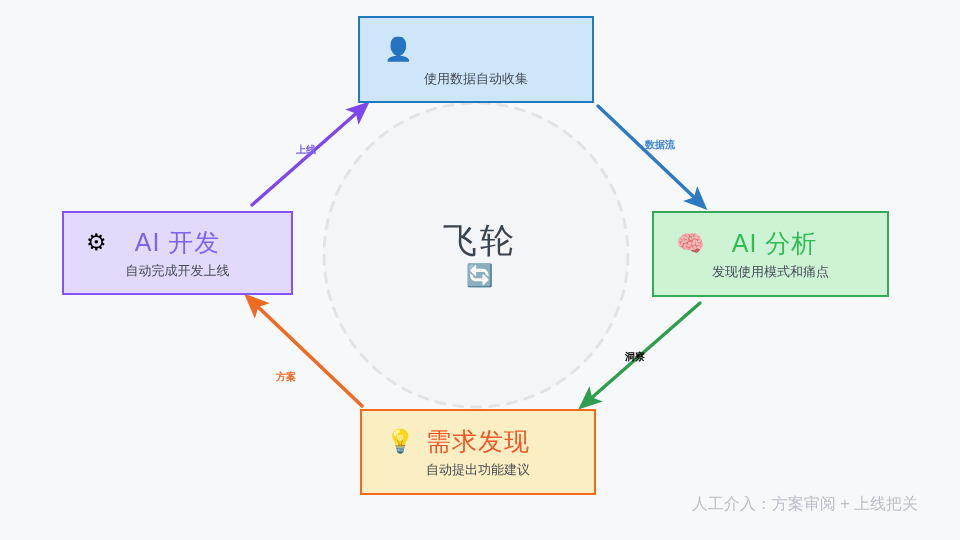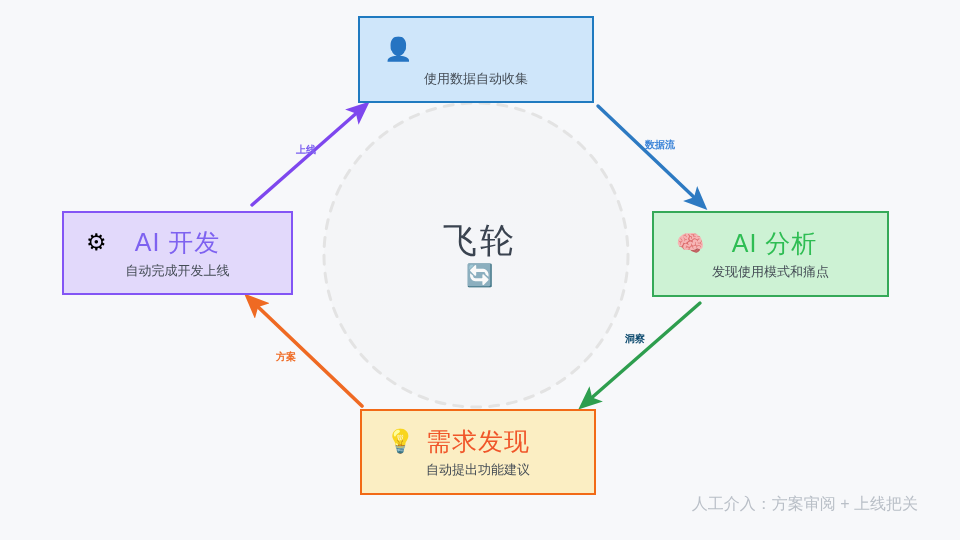--- a/index.html
+++ b/index.html
@@ -128,22 +128,22 @@
 
   
   .edge-label {
     position: absolute;
     font-size: 10px;
     font-weight: bold;
     white-space: nowrap;
   }
   #label-deploy  { left: 296px; top: 143px; color: #7e62f0; }
   #label-data    { left: 645px; top: 138px; color: #3d85d8; }
-  #label-insight { left: 625px; top: 332px; color: #0c4a6e; }
-  #label-plan    { left: 276px; top: 350px; color: #ef6a23; }
+  #label-insight { left: 625px; top: 350px; color: #000000; }
+  #label-plan    { left: 276px; top: 370px; color: #ef6a23; }
 
   
   #footer-note {
     position: absolute;
     right: 42px;
     bottom: 25px;
     font-size: 16px;
     color: #b9bfc7;
     white-space: nowrap;
   }

